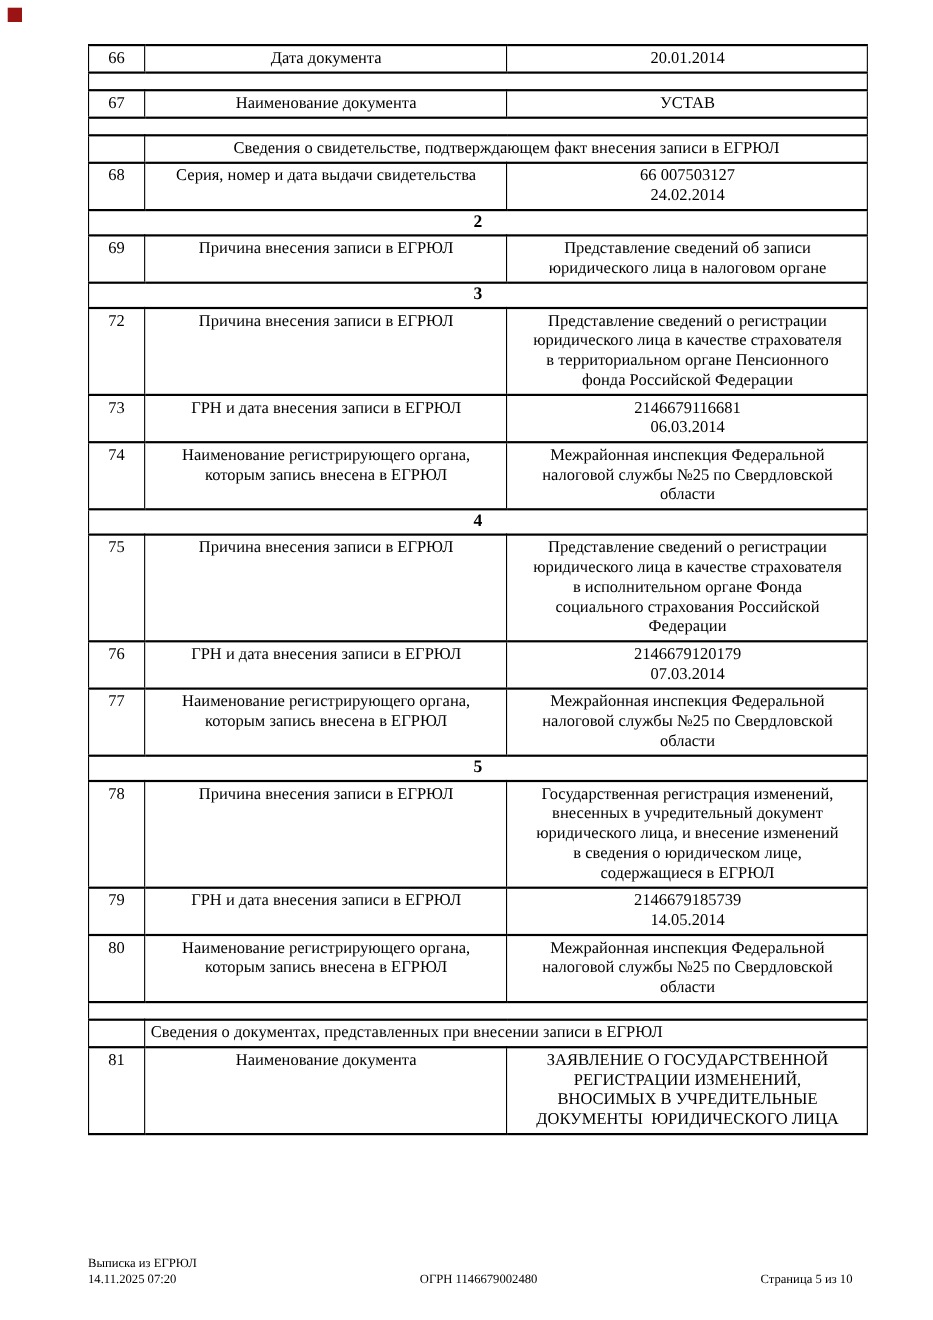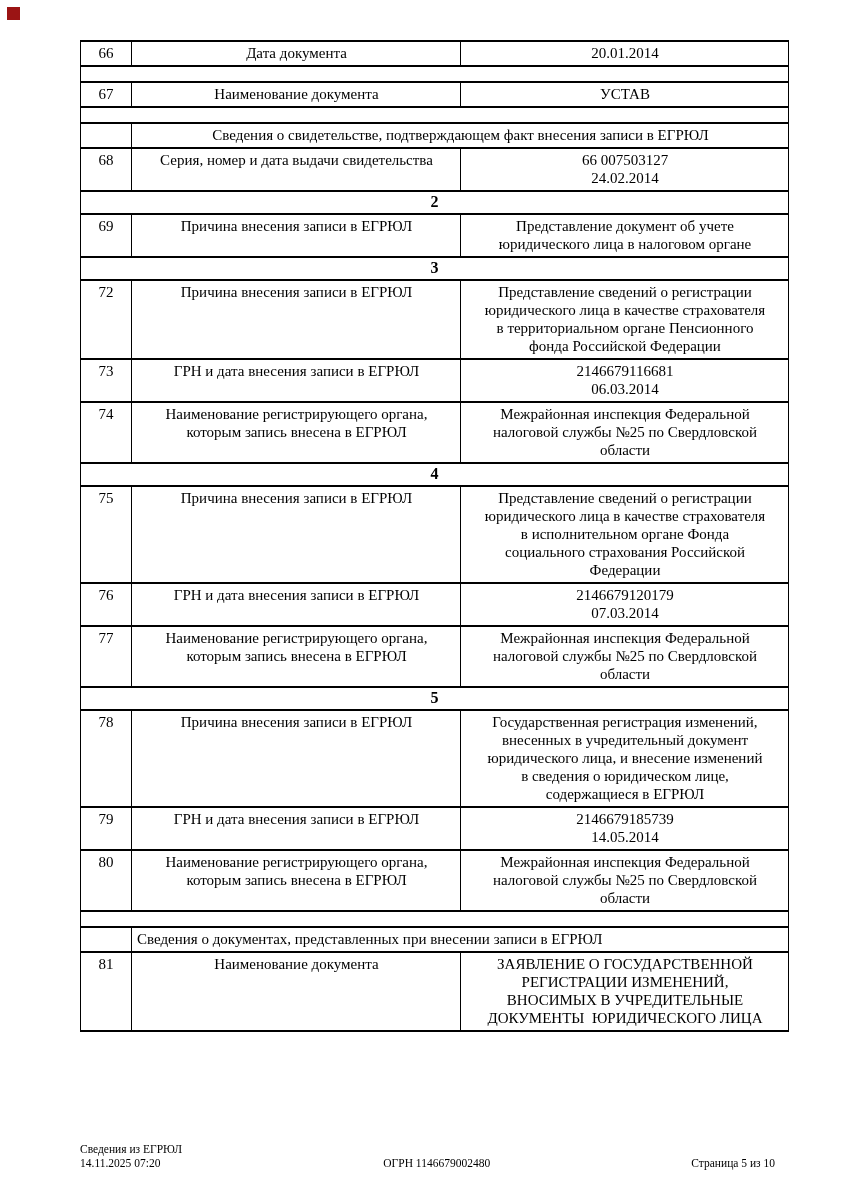--- a/index.html
+++ b/index.html
@@ -123,21 +123,21 @@
       <td class="cell-label">Серия, номер и дата выдачи свидетельства</td>
       <td class="cell-value">66 007503127
 24.02.2014</td>
     </tr>
     <tr class="group-row">
       <td colspan="3">2</td>
     </tr>
     <tr>
       <td class="cell-num">69</td>
       <td class="cell-label">Причина внесения записи в ЕГРЮЛ</td>
-      <td class="cell-value">Представление документ об учете
+      <td class="cell-value">Представление сведений об записи
 юридического лица в налоговом органе</td>
     </tr>
     <tr class="group-row">
       <td colspan="3">3</td>
     </tr>
     <tr>
       <td class="cell-num">72</td>
       <td class="cell-label">Причина внесения записи в ЕГРЮЛ</td>
       <td class="cell-value">Представление сведений о регистрации
 юридического лица в качестве страхователя
@@ -223,18 +223,18 @@
       <td class="cell-value">ЗАЯВЛЕНИЕ О ГОСУДАРСТВЕННОЙ
 РЕГИСТРАЦИИ ИЗМЕНЕНИЙ,
 ВНОСИМЫХ В УЧРЕДИТЕЛЬНЫЕ
 ДОКУМЕНТЫ  ЮРИДИЧЕСКОГО ЛИЦА</td>
     </tr>
   </tbody>
 </table>
 
 <div class="page-footer">
   <div class="footer-left">
-    <div>Сведения из ЕГРЮЛ</div>
+    <div>Выписка из ЕГРЮЛ</div>
     <div>14.11.2025 07:20</div>
   </div>
   <div class="footer-center">ОГРН 1146679002480</div>
   <div class="footer-right">Страница 5 из 10</div>
 </div>
 
 </body></html>

